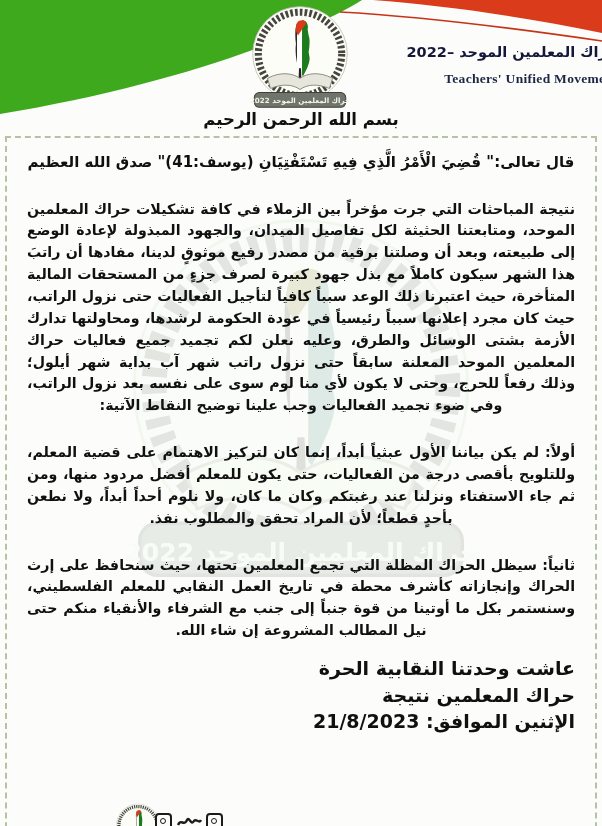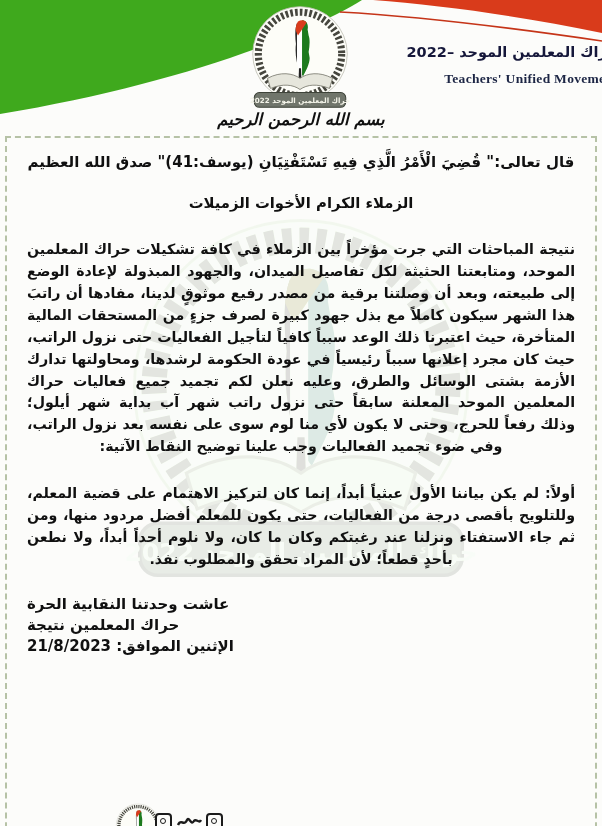--- a/index.html
+++ b/index.html
@@ -10,37 +10,37 @@
     color:var(--text,#101010);
   }
   
   .header-art{position:absolute;top:0;left:0;z-index:2;pointer-events:none;}
   .logo-wrap{position:absolute;top:5px;left:239px;width:122px;height:108px;z-index:3;}
   .org-titles{position:absolute;top:44px;right:-16px;text-align:right;z-index:3;white-space:nowrap;}
   .org-ar{font-size:14.5px;font-weight:bold;color:#15173a;direction:rtl;}
   .org-en{font-family:"Liberation Serif","DejaVu Serif",serif;font-weight:bold;
           font-size:13.5px;color:#1c2544;margin-top:11px;letter-spacing:.3px;}
   .basmala{position:absolute;top:110px;left:0;width:100%;text-align:center;
-           font-size:16.5px;font-weight:bold;z-index:3;direction:rtl;font-style:italic;}
+           font-size:16.5px;font-weight:bold;z-index:3;direction:rtl;}
   
   .frame{
     position:absolute;top:136px;left:5px;right:5px;height:760px;
     border:2px dashed var(--border_dash,#b6c2a6);border-bottom:none;z-index:1;
   }
   .content{
     position:absolute;top:136px;left:7px;right:7px;bottom:0;z-index:2;
     padding:0 20px;direction:rtl;font-weight:bold;
   }
   .quote{margin-top:15px;text-align:center;font-size:15px;line-height:1.5;}
   .greeting{margin-top:18px;text-align:center;font-size:14.8px;line-height:1.55;}
   .para{
     margin-top:25px;font-size:14.2px;line-height:1.54;
     text-align:justify;text-align-last:center;
   }
-  .closing{margin-top:24px;text-align:left;font-size:15px;line-height:1.4;}
+  .closing{margin-top:13px;text-align:right;font-size:19px;line-height:1.4;}
   
   .watermark{
     position:absolute;top:215px;left:86px;width:430px;height:380px;z-index:0;
     opacity:.13;filter:grayscale(.15) sepia(.45) hue-rotate(55deg) saturate(1.6);
     pointer-events:none;
   }
   
   .bottom-logo{position:absolute;left:110px;bottom:-27px;width:56px;height:50px;z-index:3;}
   .social-row{position:absolute;left:155px;bottom:-4px;z-index:3;display:flex;align-items:center;gap:4px;}
   .cam-icon{width:13px;height:13px;border:2.2px solid #1b1b1b;border-radius:4px;position:relative;background:#fcfcfa;}
@@ -97,24 +97,24 @@
     <div class="org-en">Teachers' Unified Movement</div>
   </div>
 
   <div class="basmala">بسم الله الرحمن الرحيم</div>
 
   <div class="frame"></div>
 
   <div class="content">
     <div class="quote">قال تعالى:" قُضِيَ الْأَمْرُ الَّذِي فِيهِ تَسْتَفْتِيَانِ (يوسف:41)" صدق الله العظيم</div>
     <div class="greeting">
-      <div>الزملاء الكرام الأخوات الزميلات</div>
     </div>
     <div class="para">نتيجة المباحثات التي جرت مؤخراً بين الزملاء في كافة تشكيلات حراك المعلمين الموحد، ومتابعتنا الحثيثة لكل تفاصيل الميدان، والجهود المبذولة لإعادة الوضع إلى طبيعته، وبعد أن وصلتنا برقية من مصدر رفيع موثوقٍ لدينا، مفادها أن راتبَ هذا الشهر سيكون كاملاً مع بذل جهود كبيرة لصرف جزءٍ من المستحقات المالية المتأخرة، حيث اعتبرنا ذلك الوعد سبباً كافياً لتأجيل الفعاليات حتى نزول الراتب، حيث كان مجرد إعلانها سبباً رئيسياً في عودة الحكومة لرشدها، ومحاولتها تدارك الأزمة بشتى الوسائل والطرق، وعليه نعلن لكم تجميد جميع فعاليات حراك المعلمين الموحد المعلنة سابقاً حتى نزول راتب شهر آب بداية شهر أيلول؛ وذلك رفعاً للحرج، وحتى لا يكون لأي منا لوم سوى على نفسه بعد نزول الراتب، وفي ضوء تجميد الفعاليات وجب علينا توضيح النقاط الآتية:</div>
     <div class="para">أولاً: لم يكن بياننا الأول عبثياً أبداً، إنما كان لتركيز الاهتمام على قضية المعلم، وللتلويح بأقصى درجة من الفعاليات، حتى يكون للمعلم أفضل مردود منها، ومن ثم جاء الاستفتاء ونزلنا عند رغبتكم وكان ما كان، ولا نلوم أحداً أبداً، ولا نطعن بأحدٍ قطعاً؛ لأن المراد تحقق والمطلوب نفذ.</div>
+    <div class="para">ثانياً: سيظل الحراك المظلة التي تجمع المعلمين تحتها، حيث سنحافظ على إرث الحراك وإنجازاته كأشرف محطة في تاريخ العمل النقابي للمعلم الفلسطيني، وسنستمر بكل ما أوتينا من قوة جنباً إلى جنب مع الشرفاء والأنقياء منكم حتى نيل المطالب المشروعة إن شاء الله.</div>
     <div class="closing">
       <div>عاشت وحدتنا النقابية الحرة</div>
       <div>حراك المعلمين نتيجة</div>
       <div>الإثنين الموافق: 21/8/2023</div>
     </div>
   </div>
 
   <div class="bottom-logo">
     <svg width="56" height="50" viewBox="0 0 120 106">
         <use href="#emblem"></use>

